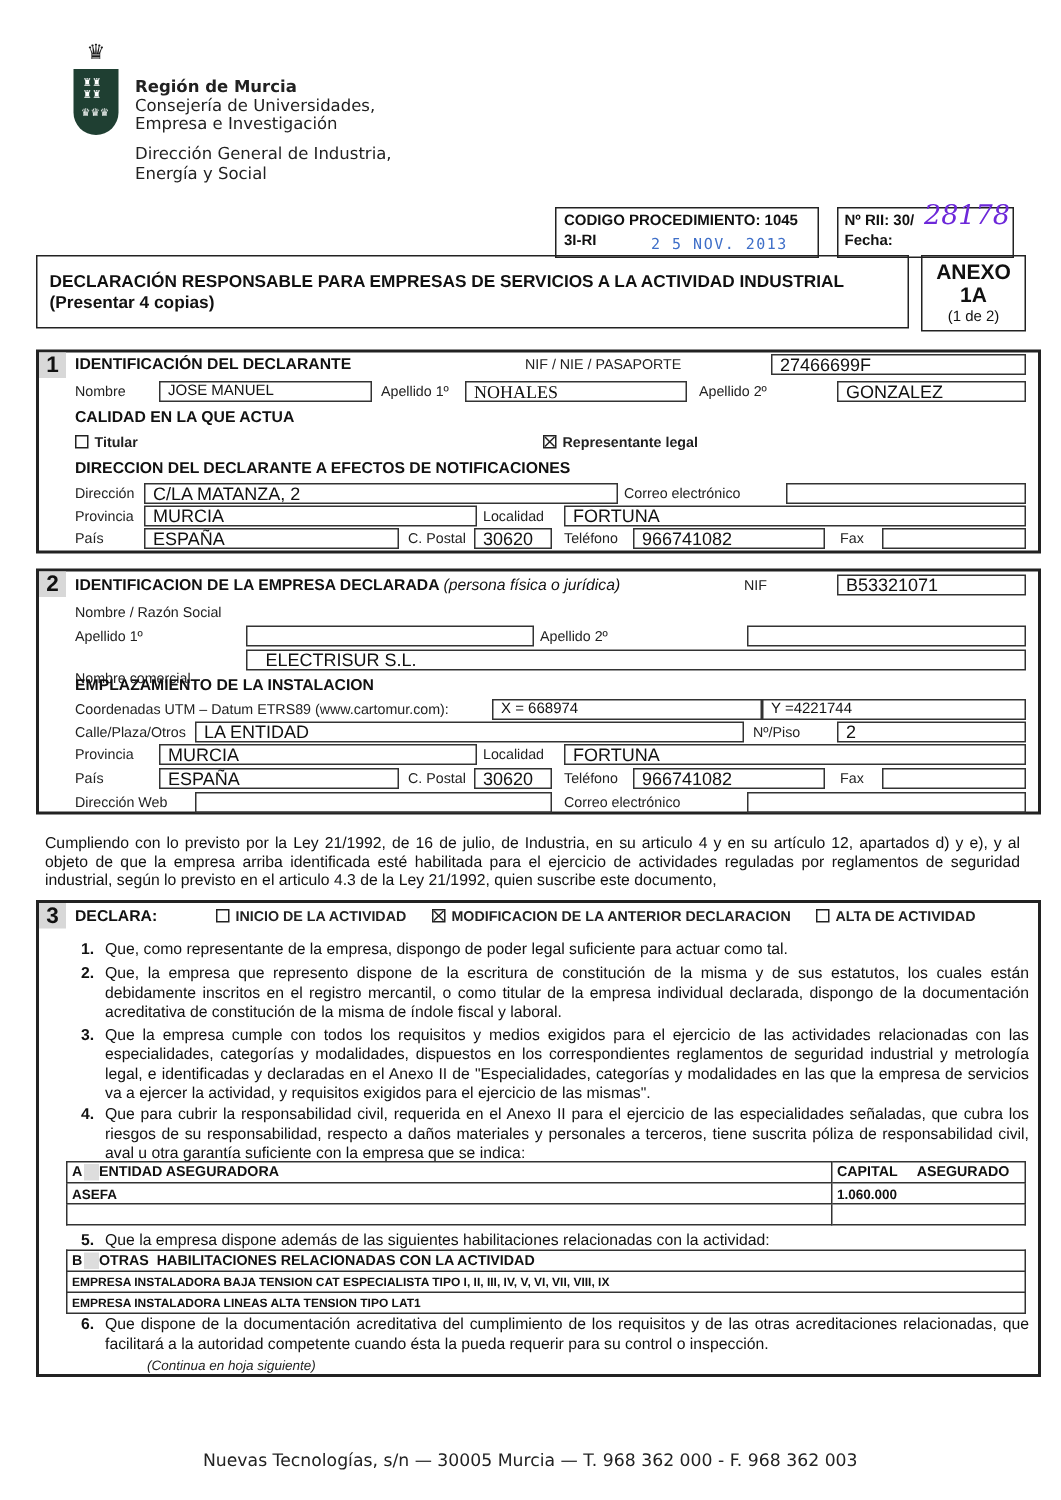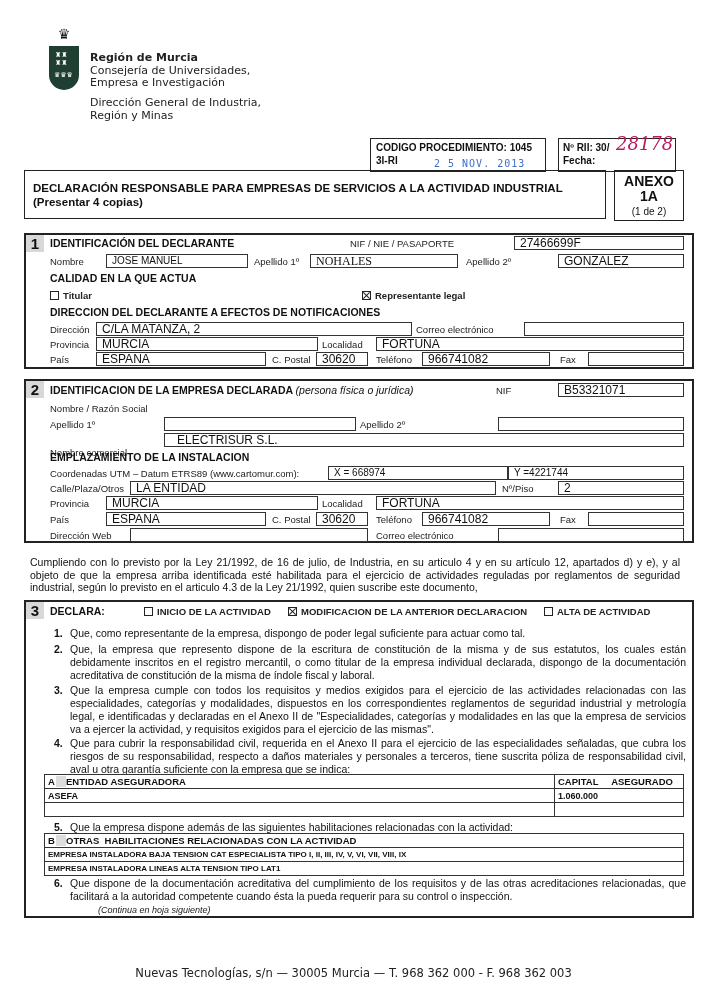--- a/index.html
+++ b/index.html
@@ -11,21 +11,21 @@
     .logo .crown { position: absolute; left: 2px; top: 0; width: 32px; height: 20px; font-size: 14px; text-align: center; line-height: 20px; color: #1a1a1a; }
     .logo .shield { position: absolute; left: 3px; top: 22px; width: 30px; height: 44px; background: #1f3f32; border-radius: 0 0 15px 15px; }
     .logo .shield span { position: absolute; color: #fff; font-size: 7px; font-family: "DejaVu Sans", sans-serif; }
     .org { left: 90px; top: 52px; font-family: "DejaVu Sans", sans-serif; font-size: 11px; line-height: 12.5px; color: #222; }
     .org .bold { font-weight: bold; }
     .dir { left: 90px; top: 97px; font-family: "DejaVu Sans", sans-serif; font-size: 11px; line-height: 12.5px; color: #222; }
 
     .box { border: 1.5px solid #222; }
     .codebox { left: 370px; top: 138px; width: 176px; height: 34px; padding: 2px 5px; font-size: 10px; font-weight: bold; line-height: 13px; }
     .riibox { left: 558px; top: 138px; width: 118px; height: 34px; padding: 2px 4px; font-size: 10px; font-weight: bold; line-height: 13px; }
-    .rii-hand { position: absolute; left: 57px; top: -2px; font-family: "DejaVu Serif", serif; font-style: italic; font-size: 18px; color: #be185d; font-weight: normal; }
+    .rii-hand { position: absolute; left: 57px; top: -2px; font-family: "DejaVu Serif", serif; font-style: italic; font-size: 18px; color: #6d28d9; font-weight: normal; }
     .stamp { left: 434px; top: 158px; font-family: "DejaVu Sans Mono", monospace; font-size: 10px; color: #3f6fc8; letter-spacing: 1px; }
 
     .titlebox { left: 24px; top: 170px; width: 582px; height: 49px; padding: 10px 8px; font-size: 11.5px; font-weight: bold; line-height: 14px; }
     .anexobox { left: 614px; top: 170px; width: 70px; height: 51px; text-align: center; font-weight: bold; font-size: 14px; line-height: 15px; padding-top: 3px; }
     .anexobox .sub { font-weight: normal; font-size: 10px; }
 
     .section { left: 24px; width: 670px; border: 2px solid #222; border-left-width: 2px; }
     .secnum { position: absolute; left: 0; top: 0; width: 18px; height: 17px; background: #d8d8d8; font-weight: bold; font-size: 15px; text-align: center; line-height: 17px; }
     .lbl { position: absolute; font-size: 9.5px; color: #222; white-space: nowrap; }
     .hd { position: absolute; font-size: 10.5px; font-weight: bold; white-space: nowrap; }
@@ -59,21 +59,21 @@
     <span style="left:5px;top:25px;">♛♛♛</span>
   </div>
 </div>
 <div class="abs org">
   <div class="bold">Región de Murcia</div>
   <div>Consejería de Universidades,</div>
   <div>Empresa e Investigación</div>
 </div>
 <div class="abs dir">
   <div>Dirección General de Industria,</div>
-  <div>Región y Minas</div>
+  <div>Energía y Social</div>
 </div>
 
 <div class="abs box codebox">
   <div>CODIGO PROCEDIMIENTO: 1045</div>
   <div>3I-RI</div>
 </div>
 <div class="abs box riibox">
   <div>Nº RII: 30/</div>
   <div>Fecha:</div>
   <span class="rii-hand">28178</span>

